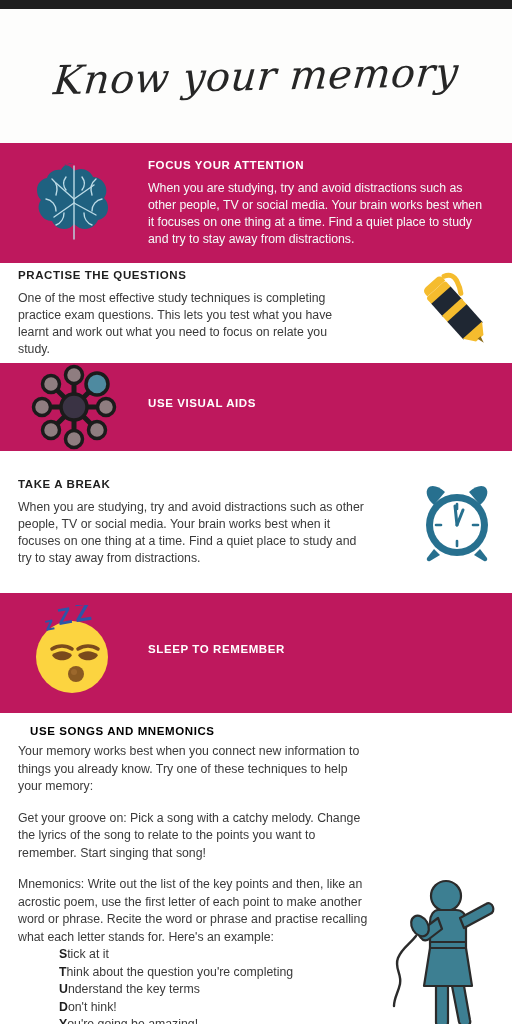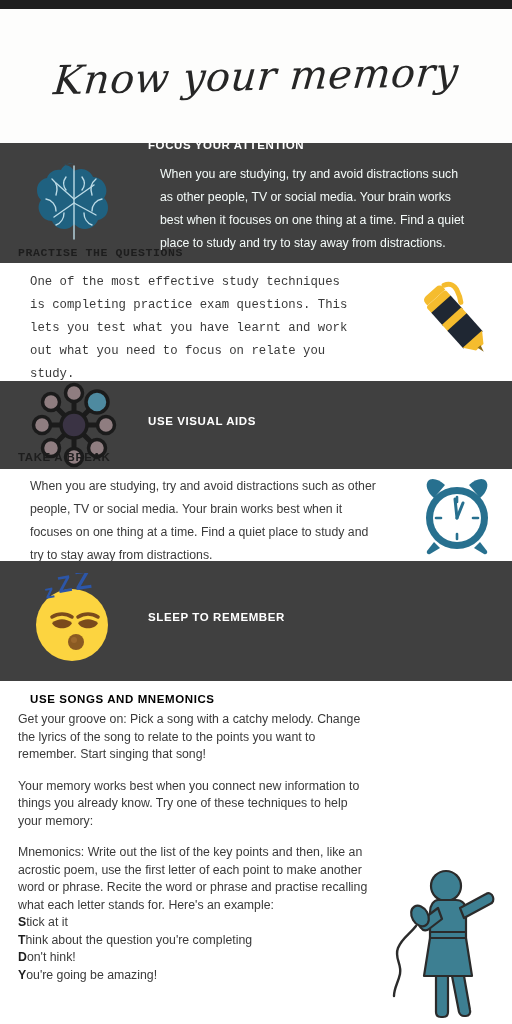--- a/index.html
+++ b/index.html
@@ -49,21 +49,21 @@
   }
 
   .section {
     display: flex;
     align-items: center;
     box-sizing: border-box;
     width: 100%;
     flex: 0 0 auto;
   }
   .section.teal {
-    background: #404040;
+    background: #be185d;
     color: #ffffff;
   }
   .section.white {
     background: #ffffff;
     color: #333333;
   }
   .section .art {
     flex: 0 0 148px;
     display: flex;
     align-items: center;
@@ -82,22 +82,22 @@
     font-weight: bold;
     letter-spacing: 0.6px;
     margin: 0 0 9px 0;
     text-transform: uppercase;
   }
   .section.teal .sec-head { color: #ffffff; }
   .section.white .sec-head { color: #1d1d1d; }
 
   .sec-text {
     font-size: 12.3px;
-    line-height: 23px;
-    margin: 12px;
+    line-height: 17px;
+    margin: 0;
   }
   .section.teal .sec-text { color: #f4fbf9; }
   .section.white .sec-text { color: #3a3a3a; }
 
   
   .final {
     background: #ffffff;
     flex: 1 1 auto;
     position: relative;
     padding: 12px 24px 0 18px;
@@ -112,20 +112,21 @@
     max-width: 356px;
   }
   .final .acrostic {
     margin: 0;
     max-width: 330px;
   }
   .final .acrostic div {
     font-size: 12.3px;
     line-height: 17.5px;
     color: #3a3a3a;
+    margin-left: 41px;
   }
   .final .acrostic b { font-weight: bold; color: #1d1d1d; }
   .singer-wrap {
     position: absolute;
     right: 8px;
     bottom: 4px;
     width: 120px;
     height: 160px;
   }
 
@@ -164,21 +165,21 @@
           </g>
         </g>
       </svg>
     </div>
     <div class="body">
       <div class="sec-head">FOCUS YOUR ATTENTION</div>
       <p class="sec-text">When you are studying, try and avoid distractions such as other people, TV or social media. Your brain works best when it focuses on one thing at a time. Find a quiet place to study and try to stay away from distractions.</p>
     </div>
   </div>
 
-  <div class="section white icon-right" style="height:118px;font-family:Liberation Mono, monospace;">
+  <div class="section white icon-right" style="height:100px;">
     <div class="body">
       <div class="sec-head">PRACTISE THE QUESTIONS</div>
       <p class="sec-text" style="max-width:330px;">One of the most effective study techniques is completing practice exam questions. This lets you test what you have learnt and work out what you need to focus on relate you study.</p>
     </div>
     <div class="art" style="flex:0 0 110px;">
       <svg width="92" height="92" viewBox="0 0 92 92" aria-hidden="true">
         <g transform="rotate(-42 46 46)">
           <path d="M40 6h14c3 0 5 2 5 5v3H35v-3c0-3 2-5 5-5z" fill="#f5bc2e"></path>
           <rect x="33" y="14" width="26" height="10" rx="3" fill="#f5bc2e"></rect>
           <rect x="33" y="22" width="26" height="18" fill="#1f2733"></rect>
@@ -216,21 +217,21 @@
           <circle cx="69" cy="69" r="8.5" fill="#8f7d80"></circle>
           <circle cx="46" cy="46" r="13" fill="#3a3344"></circle>
         </g>
       </svg>
     </div>
     <div class="body">
       <div class="sec-head">USE VISUAL AIDS</div>
     </div>
   </div>
 
-  <div class="section white icon-right" style="height:92px;">
+  <div class="section white icon-right" style="height:142px;">
     <div class="body">
       <div class="sec-head">TAKE A BREAK</div>
       <p class="sec-text" style="max-width:352px;">When you are studying, try and avoid distractions such as other people, TV or social media. Your brain works best when it focuses on one thing at a time. Find a quiet place to study and try to stay away from distractions.</p>
     </div>
     <div class="art" style="flex:0 0 110px;">
       <svg width="86" height="86" viewBox="0 0 86 86" aria-hidden="true">
         <path d="M20 26c-7-6-9-13-6-17 3-4 11-2 17 4z" fill="#27708f"></path>
         <path d="M66 26c7-6 9-13 6-17-3-4-11-2-17 4z" fill="#27708f"></path>
         <path d="M20 70l-7 9c-1 2 1 4 3 3l10-6z" fill="#27708f"></path>
         <path d="M66 70l7 9c1 2-1 4-3 3l-10-6z" fill="#27708f"></path>
@@ -271,26 +272,27 @@
         </g>
       </svg>
     </div>
     <div class="body">
       <div class="sec-head">SLEEP TO REMEMBER</div>
     </div>
   </div>
 
   <div class="final">
     <div class="sec-head">USE SONGS AND MNEMONICS</div>
+    <p>Your memory works best when you connect new information to things you already know. Try one of these techniques to help your memory:</p>
     <p>Get your groove on: Pick a song with a catchy melody. Change the lyrics of the song to relate to the points you want to remember. Start singing that song!</p>
-    <p>Your memory works best when you connect new information to things you already know. Try one of these techniques to help your memory:</p>
     <p style="margin-bottom:0;">Mnemonics: Write out the list of the key points and then, like an acrostic poem, use the first letter of each point to make another word or phrase. Recite the word or phrase and practise recalling what each letter stands for. Here's an example:</p>
     <div class="acrostic">
       <div><b>S</b><span>tick at it</span></div>
       <div><b>T</b><span>hink about the question you're completing</span></div>
+      <div><b>U</b><span>nderstand the key terms</span></div>
       <div><b>D</b><span>on't hink!</span></div>
       <div><b>Y</b><span>ou're going be amazing!</span></div>
     </div>
 
     <div class="singer-wrap">
       <svg width="120" height="160" viewBox="0 0 120 160" aria-hidden="true">
         <g fill="#3d7f92" stroke="#2b2b2b" stroke-width="2.2" stroke-linejoin="round">
           <circle cx="62" cy="26" r="15"></circle>
           <path d="M54 40h18c6 0 10 4 10 10v22H46V52c0-7 4-12 8-12z"></path>
           <path d="M46 72h36v6H46z"></path>

